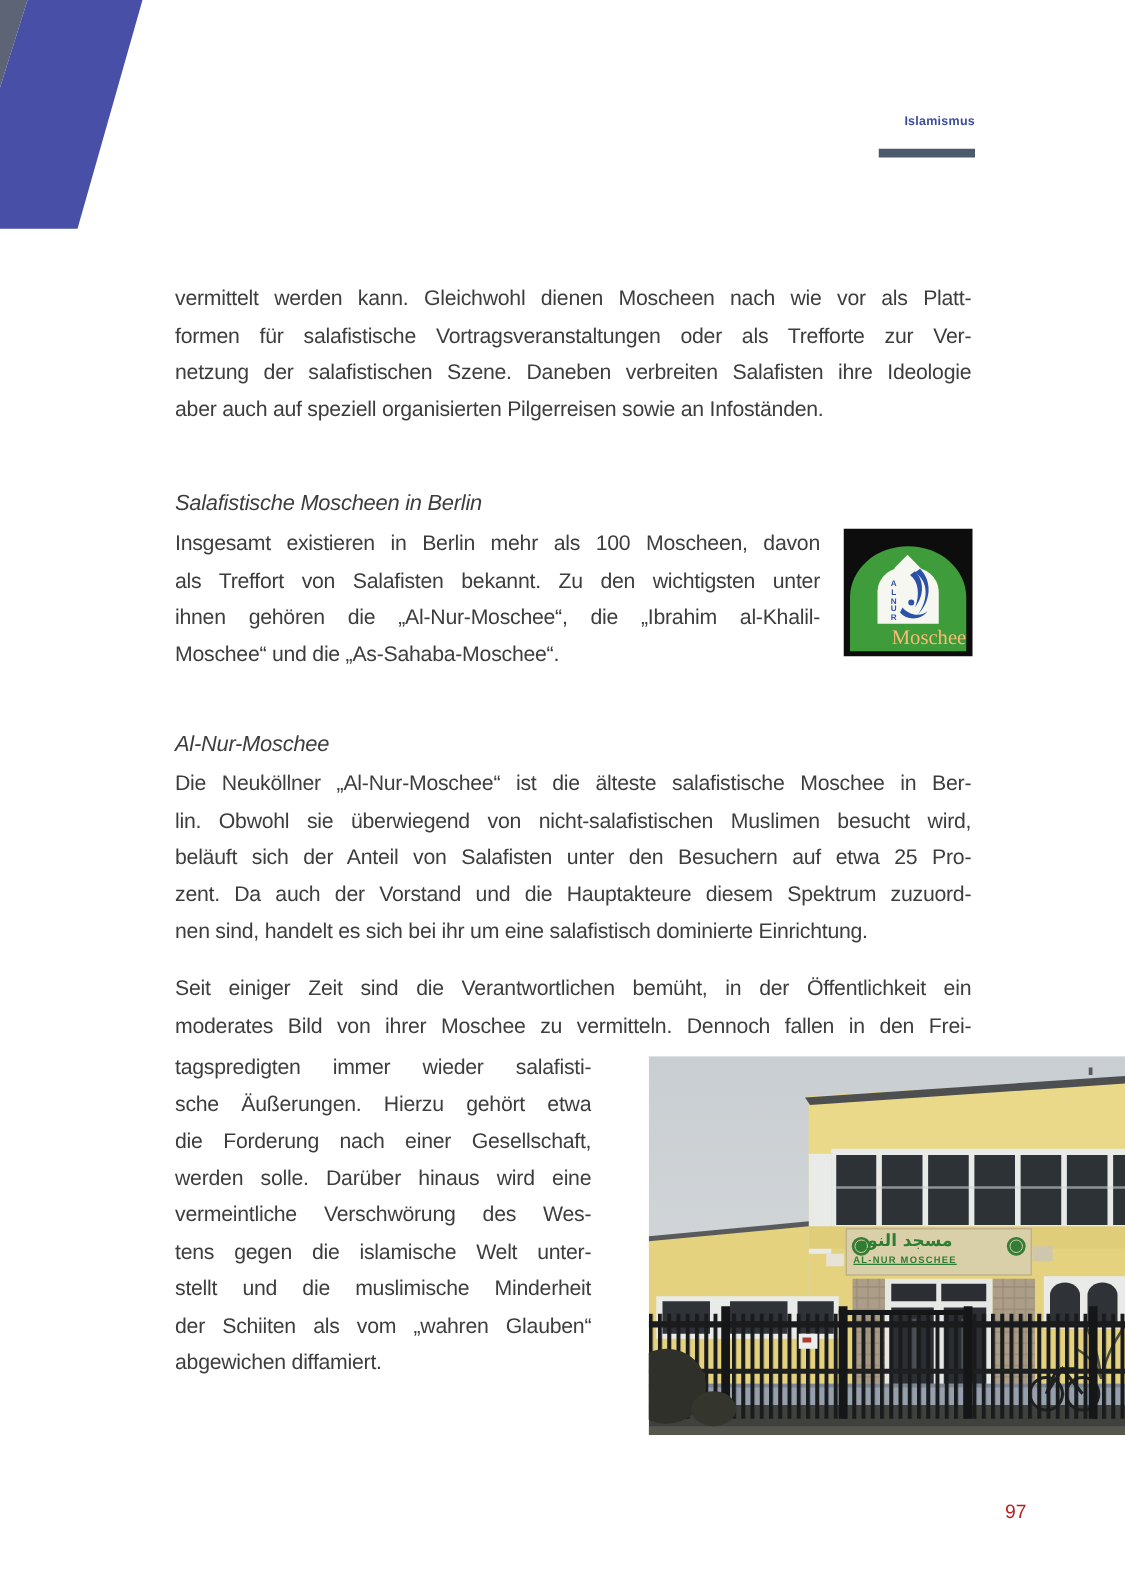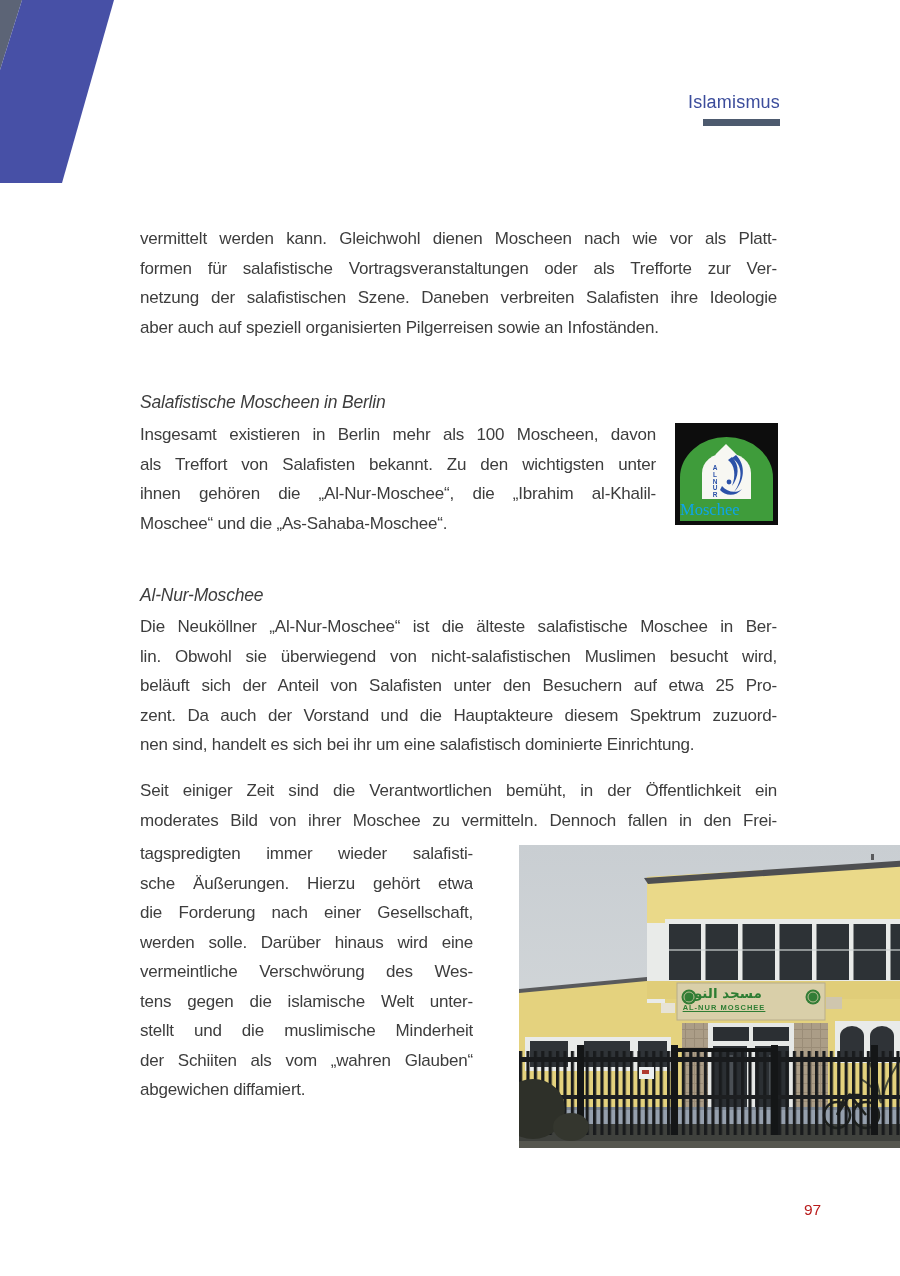--- a/index.html
+++ b/index.html
@@ -5,21 +5,21 @@
   html,body { margin:0; padding:0; background:#ffffff; }
   .page {
     position:relative; width:900px; height:1276px; background:#ffffff;
     font-family:"Liberation Sans", sans-serif; overflow:hidden;
   }
   
   .corner { position:absolute; left:0; top:0; }
   
   .kicker {
     position:absolute; top:92px; right:120px; width:300px;
-    text-align:right; font-size:18px; font-weight:normal;
+    text-align:right; font-size:10px; font-weight:bold;
     color:#3b4c9b; letter-spacing:0.2px;
   }
   .kicker-bar {
     position:absolute; top:119px; right:120px; width:77px; height:7px;
     background:#4d5a6e;
   }
   
   .bodytext {
     position:absolute; left:140px; width:637px;
     font-size:17px; line-height:29.5px; color:#3d3d3d;
@@ -53,22 +53,22 @@
     transform:translateX(-50%) rotate(45deg); background:#f7f7f2;
   }
   .logo-calli { position:absolute; left:27px; top:30px; width:49px; height:46px; }
   .logo-vert {
     position:absolute; left:36px; top:42px; width:8px;
     font-size:6.5px; line-height:6.8px; font-weight:bold; color:#2b51a8;
     word-break:break-all; text-align:center;
   }
   .logo-band {
     position:absolute; left:5px; right:5px; bottom:5px; height:20px;
-    text-align:left; font-family:"Liberation Serif", serif;
-    font-size:16.5px; color:#0ea5e9; line-height:20px;
+    text-align:right; font-family:"Liberation Serif", serif;
+    font-size:16.5px; color:#fdba74; line-height:20px;
   }
   
   .photo { position:absolute; left:492px; top:845px; width:408px; height:303px;padding-left:27px; }
   .photo svg { display:block; width:408px; height:303px; }
   .sign-ar {
     position:absolute; left:158px; top:140px; width:148px; text-align:center;
     font-family:"DejaVu Sans", sans-serif; font-size:13.5px; font-weight:bold;
     color:#2e7d33; line-height:16px;
   }
   .sign-la {

